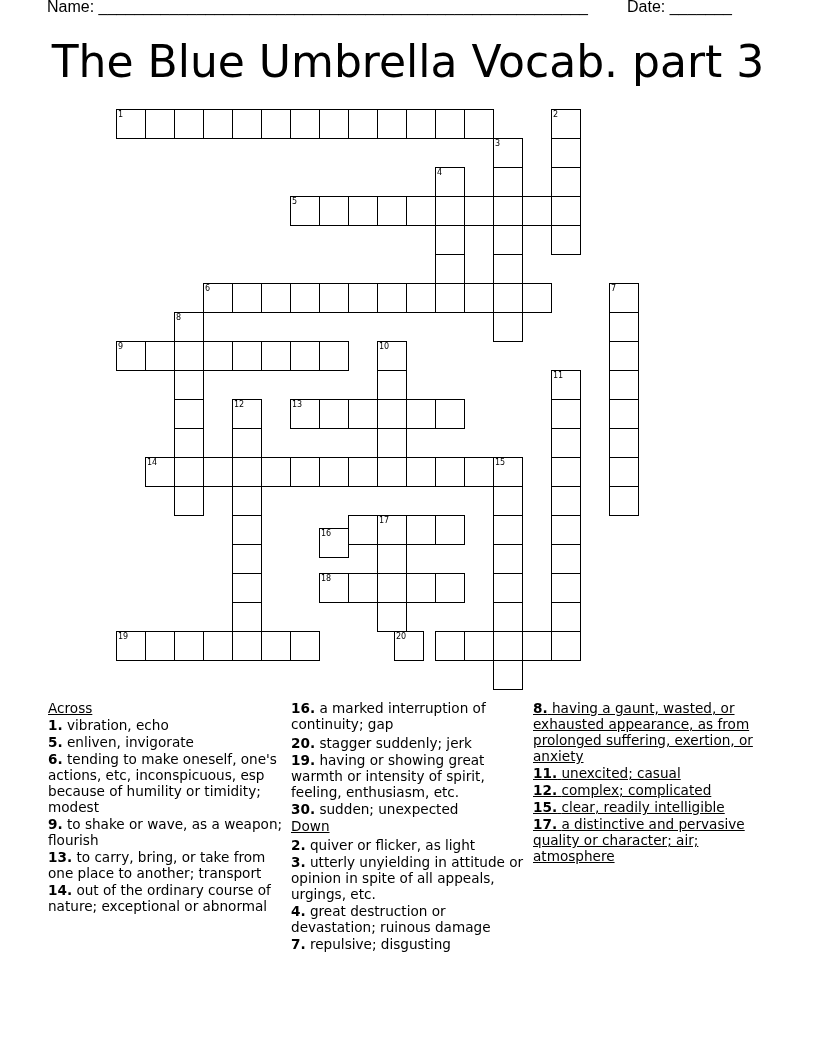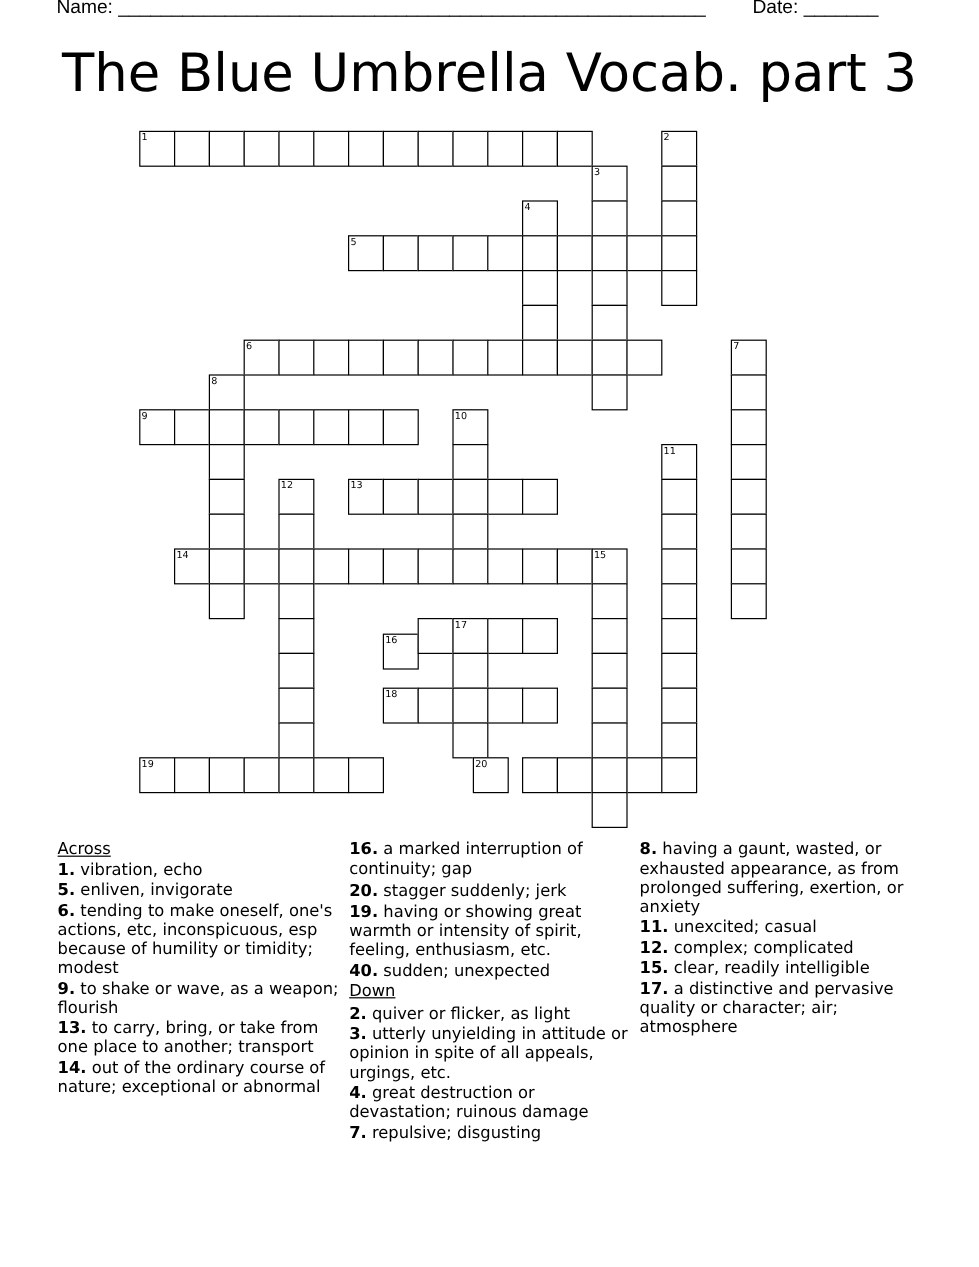--- a/index.html
+++ b/index.html
@@ -9,21 +9,21 @@
   .hdr-date { position:absolute; left:580px; top:-2px; white-space:nowrap; }
   .title { position:absolute; top:36px; left:0; width:816px; text-align:center;
            font-family:"DejaVu Sans", sans-serif; font-size:44px; letter-spacing:0px; }
   .grid { position:absolute; left:117px; top:110px; }
   .cell { position:absolute; width:29px; height:29px; box-sizing:border-box;
           border:1.5px solid #000; background:#fff; margin-left:-1px; margin-top:-1px; width:30px; height:30px; }
   .num { position:absolute; left:1px; top:0px; font-family:"DejaVu Sans", sans-serif; font-size:8px; line-height:9px; }
   .clues { position:absolute; top:700px; font-family:"DejaVu Sans", sans-serif; font-size:13.6px; line-height:16px; }
   .col1 { left:48px; width:235px; }
   .col2 { left:291px; width:235px; }
-  .col3 { left:533px; width:240px; }
+  .col3 { left:533px; width:240px;text-decoration:underline; }
   .clue { margin:0 0 1px 0; }
   .clue b { font-weight:bold; }
   .head { text-decoration:underline; font-weight:normal; margin-bottom:1px; }
 </style>
 </head>
 <body>
 
 <div class="hdr">
   <span class="hdr-name">Name: _______________________________________________________</span>
   <span class="hdr-date">Date: _______</span>
@@ -218,21 +218,21 @@
   <div class="clue"><b>6.</b> <span>tending to make oneself, one's actions, etc, inconspicuous, esp because of humility or timidity; modest</span></div>
   <div class="clue"><b>9.</b> <span>to shake or wave, as a weapon; flourish</span></div>
   <div class="clue"><b>13.</b> <span>to carry, bring, or take from one place to another; transport</span></div>
   <div class="clue"><b>14.</b> <span>out of the ordinary course of nature; exceptional or abnormal</span></div>
 </div>
 
 <div class="clues col2">
   <div class="clue" style="margin-bottom:3px"><b>16.</b> <span>a marked interruption of continuity; gap</span></div>
   <div class="clue"><b>20.</b> <span>stagger suddenly; jerk</span></div>
   <div class="clue"><b>19.</b> <span>having or showing great warmth or intensity of spirit, feeling, enthusiasm, etc.</span></div>
-  <div class="clue"><b>40.</b> <span>sudden; unexpected</span></div>
+  <div class="clue"><b>30.</b> <span>sudden; unexpected</span></div>
   <div class="head" style="margin-bottom:3px">Down</div>
   <div class="clue"><b>2.</b> <span>quiver or flicker, as light</span></div>
   <div class="clue"><b>3.</b> <span>utterly unyielding in attitude or opinion in spite of all appeals, urgings, etc.</span></div>
   <div class="clue"><b>4.</b> <span>great destruction or devastation; ruinous damage</span></div>
   <div class="clue"><b>7.</b> <span>repulsive; disgusting</span></div>
 </div>
 
 <div class="clues col3">
   <div class="clue"><b>8.</b> <span>having a gaunt, wasted, or exhausted appearance, as from prolonged suffering, exertion, or anxiety</span></div>
   <div class="clue"><b>11.</b> <span>unexcited; casual</span></div>

